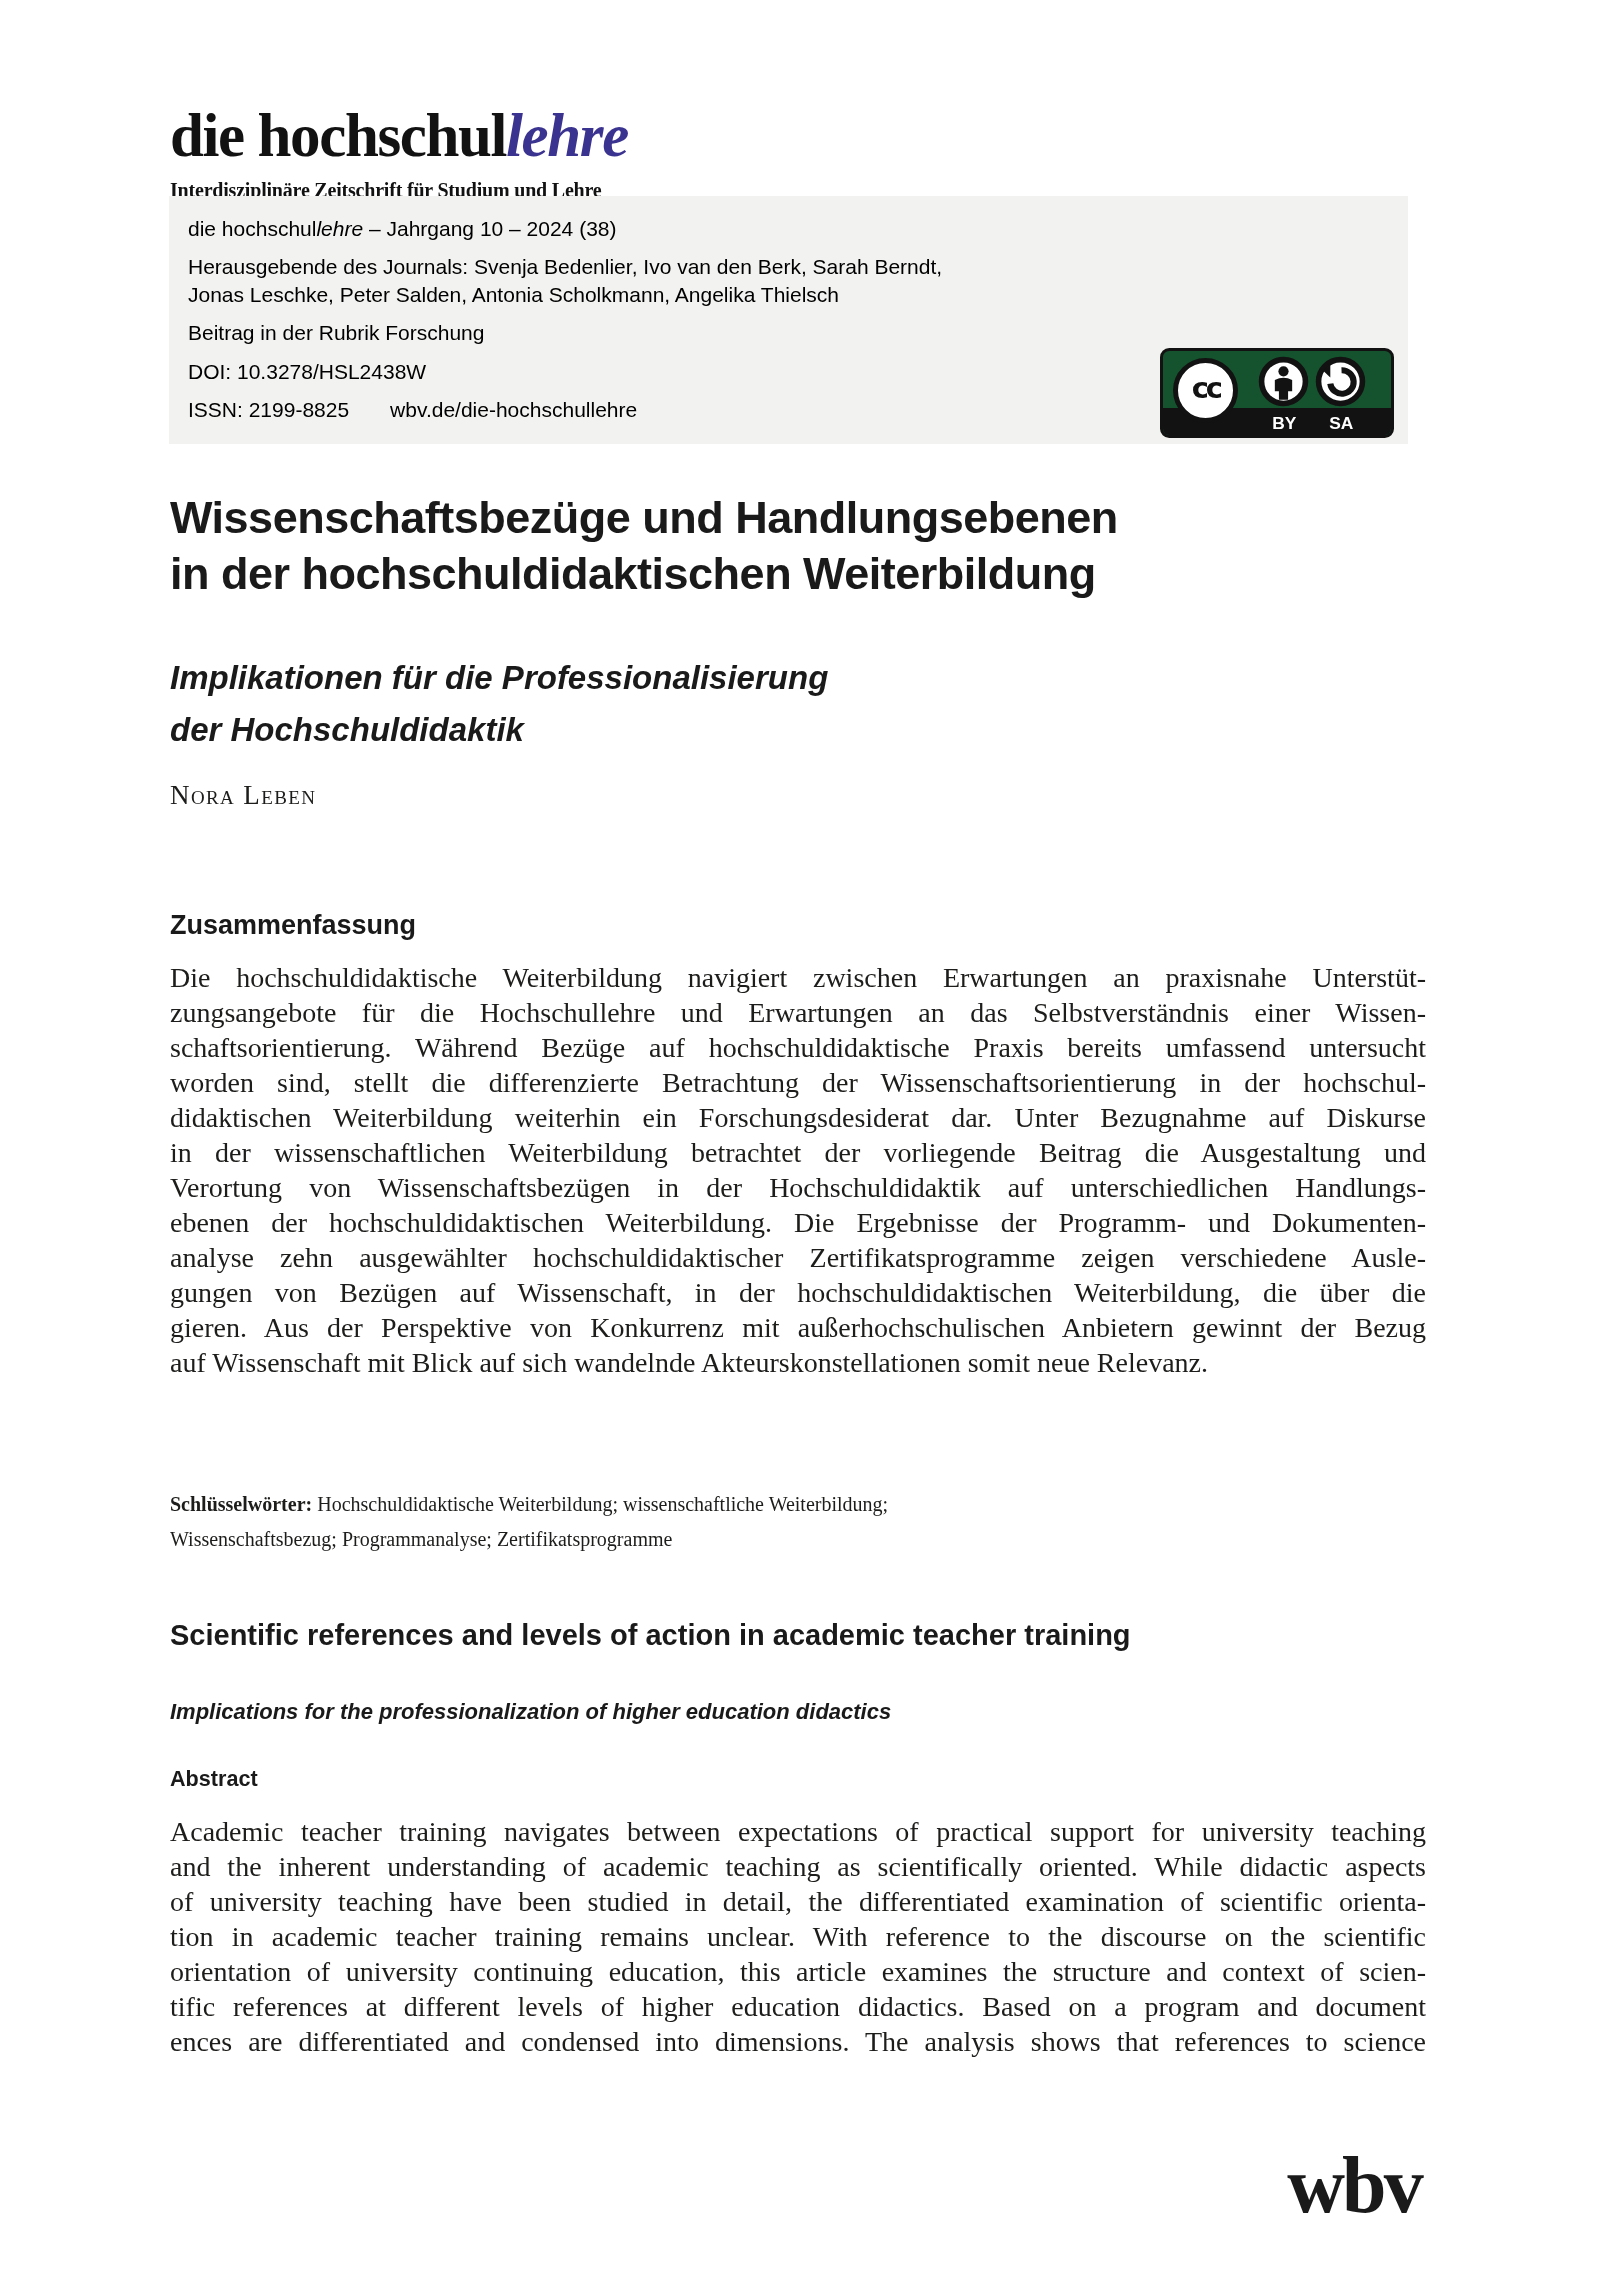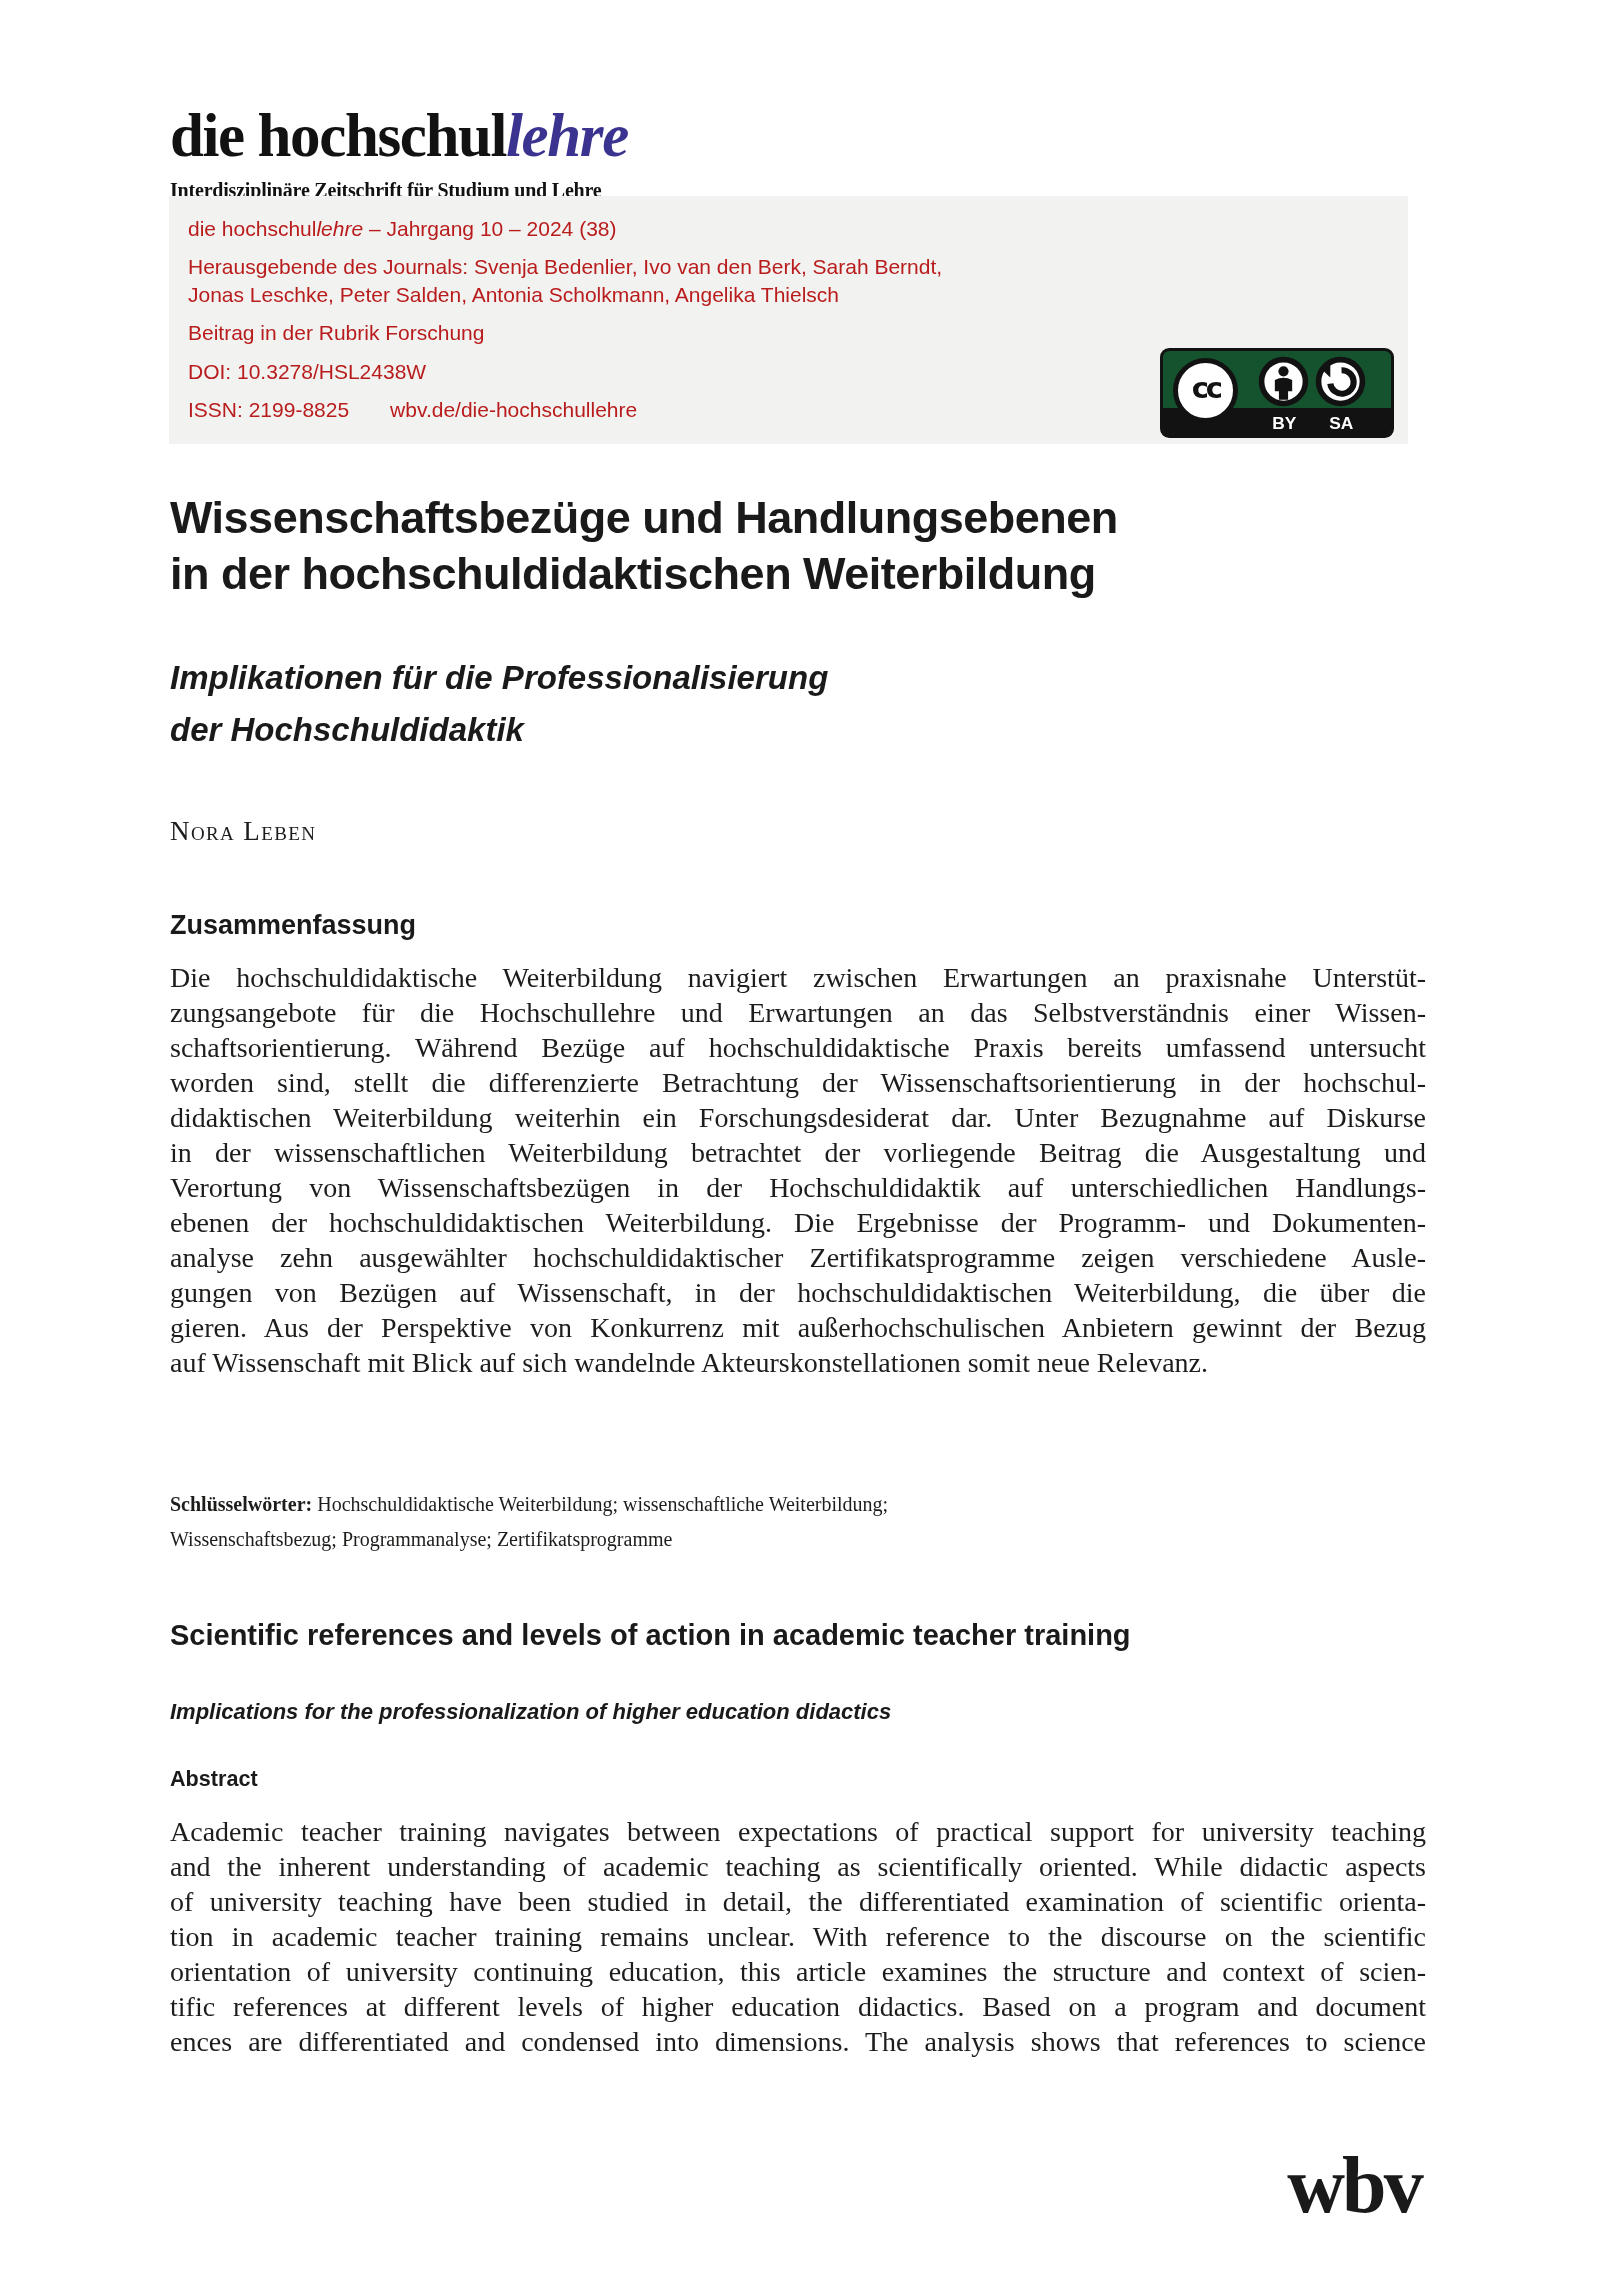--- a/index.html
+++ b/index.html
@@ -11,21 +11,21 @@
   .logo-main{font-family:"Liberation Serif",serif;font-weight:bold;font-size:61px;
              letter-spacing:-1.4px;color:#121212;}
   .logo-accent{font-family:"Liberation Serif",serif;font-weight:bold;font-style:italic;
                font-size:61px;letter-spacing:-1.4px;color:#3b3390;}
   .logo-tagline{font-family:"Liberation Serif",serif;font-weight:bold;font-size:20px;
                 letter-spacing:-0.2px;color:#121212;margin-top:14px;}
 
   
   #infobox{position:absolute;left:169px;top:196px;width:1239px;height:248px;background:#f2f2f0;}
   .ib-line{position:absolute;left:19px;font-family:"Liberation Sans",sans-serif;
-           font-size:21px;line-height:28.5px;color:#b91c1c;white-space:nowrap;}
+           font-size:21px;line-height:28.5px;color:#000000;white-space:nowrap;}
   .ib-it{font-style:italic;}
   #ib-issue{top:19px;}
   #ib-ed1{top:57px;}
   #ib-ed2{top:85px;}
   #ib-note{top:123px;}
   #ib-doi{top:162px;}
   #ib-issn{top:200px;}
   .ib-gap{display:inline-block;width:41px;}
 
   
@@ -47,21 +47,21 @@
   #cc-sa-ico{left:152px;}
 
   
   #title{position:absolute;left:170px;top:490px;width:1267px;
          font-family:"Liberation Sans",sans-serif;font-weight:bold;font-size:45px;
          line-height:56px;letter-spacing:-0.5px;color:#1a1a1a;}
   #subtitle{position:absolute;left:170px;top:652px;width:1267px;
             font-family:"Liberation Sans",sans-serif;font-weight:bold;font-style:italic;
             font-size:33px;line-height:52px;color:#1a1a1a;}
   #author{position:absolute;left:170px;top:780px;font-family:"Liberation Serif",serif;
-          font-variant:small-caps;font-size:27px;letter-spacing:1.4px;color:#1d1d1b;margin-top:36px;}
+          font-variant:small-caps;font-size:27px;letter-spacing:1.4px;color:#1d1d1b;}
 
   #zf-heading{position:absolute;left:170px;top:910px;
               font-family:"Liberation Sans",sans-serif;font-weight:bold;font-size:27px;color:#1a1a1a;}
 
   
   .para{position:absolute;left:170px;width:1256px;font-family:"Liberation Serif",serif;
         font-size:28px;color:#1d1d1b;}
   .para .jline{text-align:justify;text-align-last:justify;line-height:35px;white-space:normal;}
   .para.last-left .jline:last-child{text-align-last:left;}
   #abstract-de{top:960px;}

